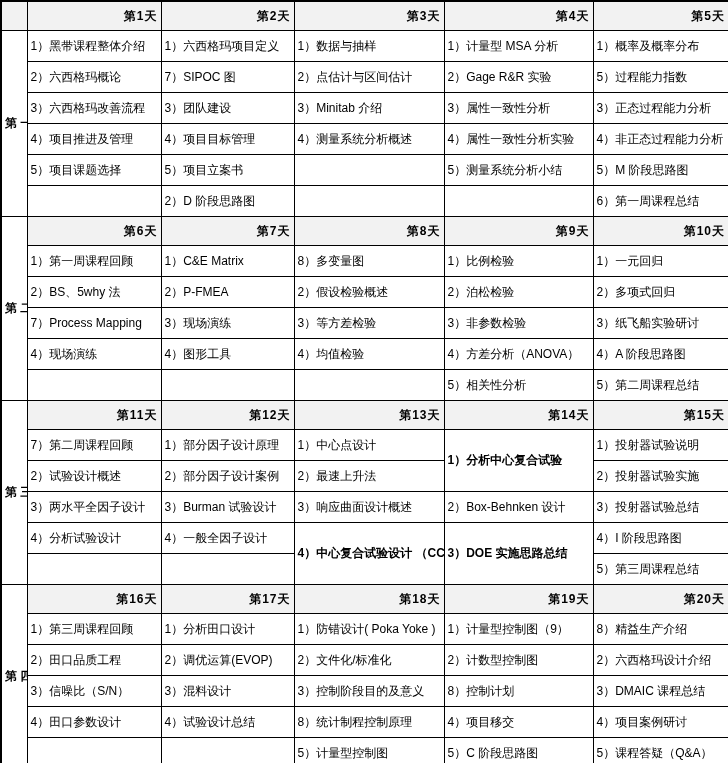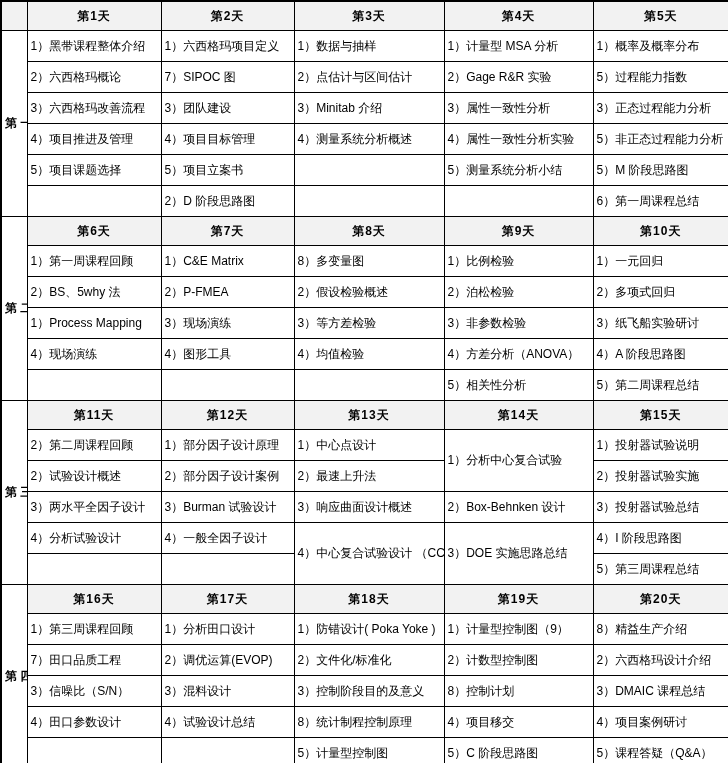--- a/index.html
+++ b/index.html
@@ -27,21 +27,21 @@
     font-size: 12px;
     color: #000000;
     vertical-align: middle;
     white-space: nowrap;
     overflow: hidden;
   }
   td.day-header {
     background: #f2f2f2;
     font-weight: bold;
     font-size: 13px;
-    text-align: center;
+    text-align: right;
     letter-spacing: 1px;
     height: 28px;
     margin-left: 42px;
   }
   td.corner-cell {
     background: #f2f2f2;
   }
   td.session-label {
     font-weight: bold;
     font-size: 13px;
@@ -53,20 +53,21 @@
   td.item-cell {
     text-align: left;
     height: 30px;
   }
   td.empty-cell {
     height: 30px;
   }
   td.multiline {
     white-space: pre-line;
     line-height: 27px;
+    font-weight: bold;
   }
 </style>
 </head>
 <body>
 
 <div class="page">
   <table class="schedule">
     <colgroup>
       <col style="width:26px">
       <col style="width:134px">
@@ -106,21 +107,21 @@
           <td class="item-cell">3）团队建设</td>
           <td class="item-cell">3）Minitab 介绍</td>
           <td class="item-cell">3）属性一致性分析</td>
           <td class="item-cell">3）正态过程能力分析</td>
         </tr>
         <tr>
           <td class="item-cell">4）项目推进及管理</td>
           <td class="item-cell">4）项目目标管理</td>
           <td class="item-cell">4）测量系统分析概述</td>
           <td class="item-cell">4）属性一致性分析实验</td>
-          <td class="item-cell">5）非正态过程能力分析</td>
+          <td class="item-cell">4）非正态过程能力分析</td>
         </tr>
         <tr>
           <td class="item-cell">5）项目课题选择</td>
           <td class="item-cell">5）项目立案书</td>
           <td class="empty-cell"></td>
           <td class="item-cell">5）测量系统分析小结</td>
           <td class="item-cell">5）M 阶段思路图</td>
         </tr>
         <tr>
           <td class="empty-cell"></td>
@@ -147,21 +148,21 @@
           <td class="item-cell">1）一元回归</td>
         </tr>
         <tr>
           <td class="item-cell">2）BS、5why 法</td>
           <td class="item-cell">2）P-FMEA</td>
           <td class="item-cell">2）假设检验概述</td>
           <td class="item-cell">2）泊松检验</td>
           <td class="item-cell">2）多项式回归</td>
         </tr>
         <tr>
-          <td class="item-cell">1）Process Mapping</td>
+          <td class="item-cell">7）Process Mapping</td>
           <td class="item-cell">3）现场演练</td>
           <td class="item-cell">3）等方差检验</td>
           <td class="item-cell">3）非参数检验</td>
           <td class="item-cell">3）纸飞船实验研讨</td>
         </tr>
         <tr>
           <td class="item-cell">4）现场演练</td>
           <td class="item-cell">4）图形工具</td>
           <td class="item-cell">4）均值检验</td>
           <td class="item-cell">4）方差分析（ANOVA）</td>
@@ -178,21 +179,21 @@
           <td class="session-label" rowspan="6">第
 三
 场</td>
           <td class="day-header">第11天</td>
           <td class="day-header">第12天</td>
           <td class="day-header">第13天</td>
           <td class="day-header">第14天</td>
           <td class="day-header">第15天</td>
         </tr>
         <tr>
-          <td class="item-cell">2）第二周课程回顾</td>
+          <td class="item-cell">7）第二周课程回顾</td>
           <td class="item-cell">1）部分因子设计原理</td>
           <td class="item-cell">1）中心点设计</td>
           <td class="item-cell multiline" rowspan="2">1）分析中心复合试验</td>
           <td class="item-cell">1）投射器试验说明</td>
         </tr>
         <tr>
           <td class="item-cell">2）试验设计概述</td>
           <td class="item-cell">2）部分因子设计案例</td>
           <td class="item-cell">2）最速上升法</td>
           <td class="item-cell">2）投射器试验实施</td>
@@ -228,21 +229,21 @@
           <td class="day-header">第20天</td>
         </tr>
         <tr>
           <td class="item-cell">1）第三周课程回顾</td>
           <td class="item-cell">1）分析田口设计</td>
           <td class="item-cell">1）防错设计( Poka Yoke )</td>
           <td class="item-cell">1）计量型控制图（9）</td>
           <td class="item-cell">8）精益生产介绍</td>
         </tr>
         <tr>
-          <td class="item-cell">7）田口品质工程</td>
+          <td class="item-cell">2）田口品质工程</td>
           <td class="item-cell">2）调优运算(EVOP)</td>
           <td class="item-cell">2）文件化/标准化</td>
           <td class="item-cell">2）计数型控制图</td>
           <td class="item-cell">2）六西格玛设计介绍</td>
         </tr>
         <tr>
           <td class="item-cell">3）信噪比（S/N）</td>
           <td class="item-cell">3）混料设计</td>
           <td class="item-cell">3）控制阶段目的及意义</td>
           <td class="item-cell">8）控制计划</td>

